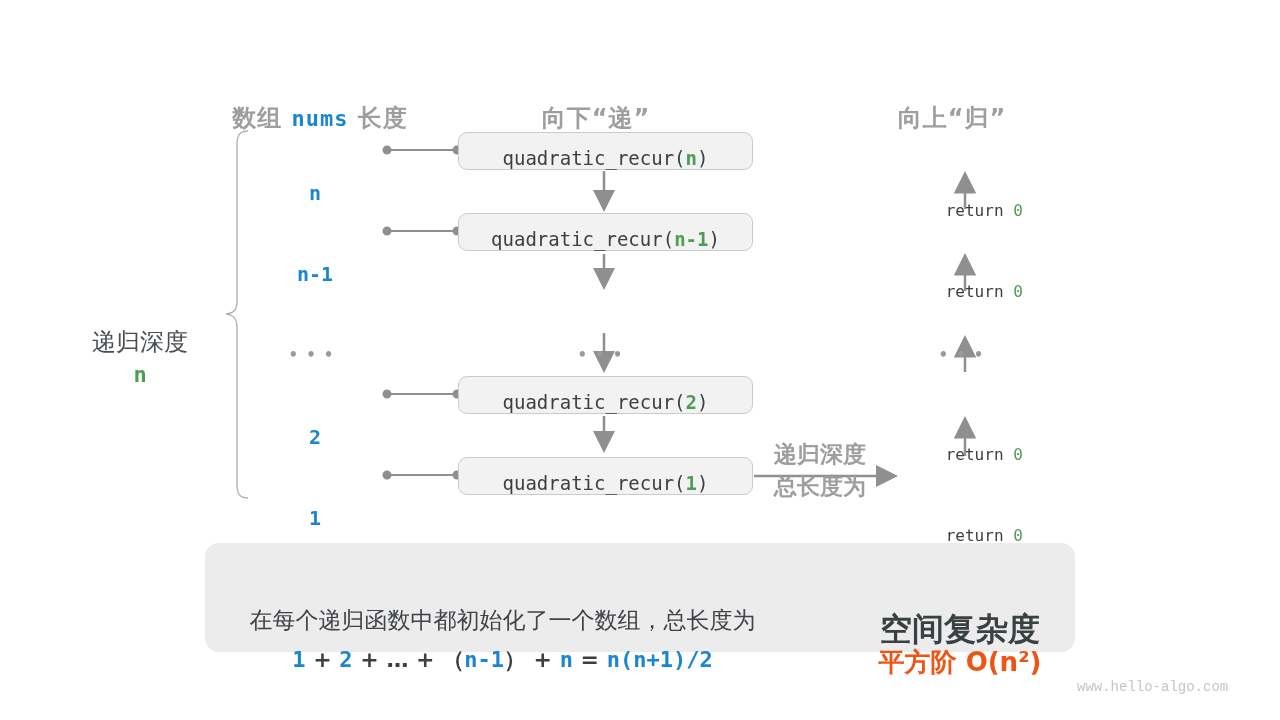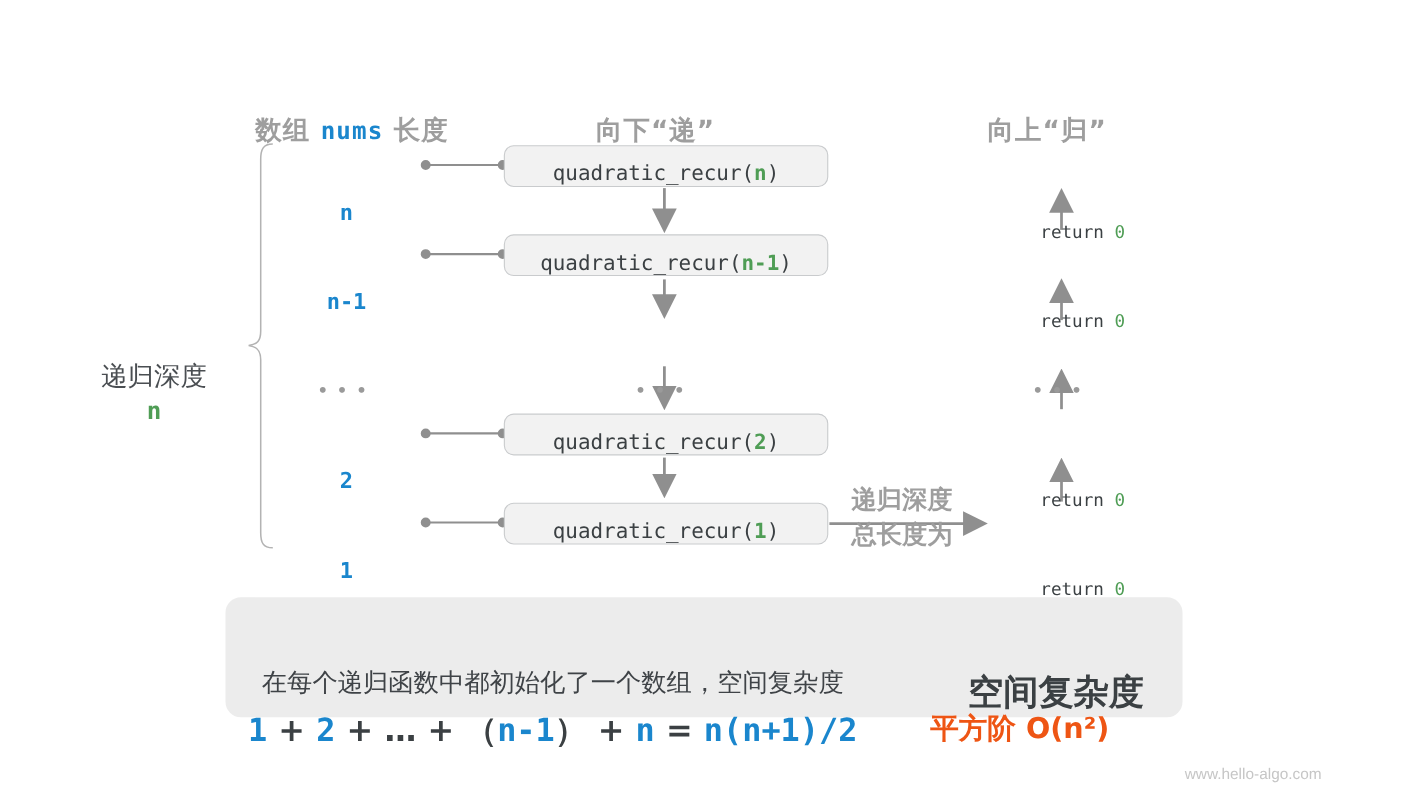--- a/index.html
+++ b/index.html
@@ -15,26 +15,26 @@
   .call-box{background:#f2f2f2;border:1.5px solid #c9cbcd;border-radius:9px;
             display:flex;align-items:flex-end;justify-content:center;
             font-family:"DejaVu Sans Mono",monospace;font-size:19px;color:#3b4043;}
   .ret{font-family:"DejaVu Sans Mono",monospace;font-size:16px;color:#3b4043;white-space:pre;}
   .dots{color:#9a9a9a;font-size:15px;font-weight:700;letter-spacing:8px;}
   .depth-label{font-size:24px;color:#4a4e52;}
   .depth-value{font-family:"DejaVu Sans Mono",monospace;font-size:22px;font-weight:700;color:#4f9d55;}
   .note{font-size:23px;font-weight:700;color:#9e9e9e;}
   .sum-box{background:#ececec;border-radius:14px;}
   .sum-line1{font-size:23px;color:#3f4347;}
-  .formula{font-family:"DejaVu Sans Mono",monospace;font-size:29px;font-weight:700;white-space:pre;}
+  .formula{font-family:"DejaVu Sans Mono",monospace;font-size:22px;font-weight:700;white-space:pre;}
   .formula .f-blue{color:#1a86cd;}
   .formula .f-dark{color:#3b4043;font-family:"DejaVu Sans",sans-serif;}
   .result-title{font-size:32px;font-weight:700;color:#3b4043;}
   .result-value{font-size:26px;font-weight:700;color:#ee5514;}
-  .watermark{font-family:Liberation Sans, sans-serif;font-size:14px;color:#c6c6c6;margin-top:16px;}
+  .watermark{font-family:Liberation Mono, monospace;font-size:14px;color:#c6c6c6;}
 </style>
 </head>
 <body>
 
 <div id="stage">
 
   <svg class="abs" style="left:0;top:0;" width="1280" height="720">
     <defs>
       <marker id="ah" markerWidth="9" markerHeight="9" refX="7" refY="4.5" orient="auto">
         <path d="M0,0 L9,4.5 L0,9 z" fill="#8f8f8f"></path>
@@ -128,20 +128,20 @@
     <span>return </span><span class="green">0</span>
   </div>
   <div class="abs ret ctr" style="left:895px;top:463px;width:140px;">
     <span>return </span><span class="green">0</span>
   </div>
 
   <div class="abs note ctr" style="left:752px;top:395px;width:136px;">递归深度</div>
   <div class="abs note ctr" style="left:752px;top:427px;width:136px;">总长度为</div>
 
   <div class="abs sum-box" style="left:205px;top:543px;width:870px;height:109px;"></div>
-  <div class="abs sum-line1 ctr" style="left:225px;top:561px;width:555px;">在每个递归函数中都初始化了一个数组，空间复杂度</div>
+  <div class="abs sum-line1 ctr" style="left:225px;top:561px;width:555px;">在每个递归函数中都初始化了一个数组，总长度为</div>
   <div class="abs formula ctr" style="left:225px;top:601px;width:555px;"><span class="f-blue">1</span><span class="f-dark"> + </span><span class="f-blue">2</span><span class="f-dark"> + </span><span class="f-dark">… + </span><span class="f-dark">（</span><span class="f-blue">n-1</span><span class="f-dark">）</span><span class="f-dark"> + </span><span class="f-blue">n</span><span class="f-dark"> = </span><span class="f-blue">n(n+1)/2</span></div>
   <div class="abs result-title ctr" style="left:865px;top:564px;width:190px;">空间复杂度</div>
-  <div class="abs result-value ctr" style="left:822px;top:601px;width:210px;">平方阶 O(n²)</div>
+  <div class="abs result-value ctr" style="left:855px;top:601px;width:210px;">平方阶 O(n²)</div>
 
   <div class="abs watermark" style="left:1077px;top:679px;">www.hello-algo.com</div>
 
 </div>
 
 </body></html>

